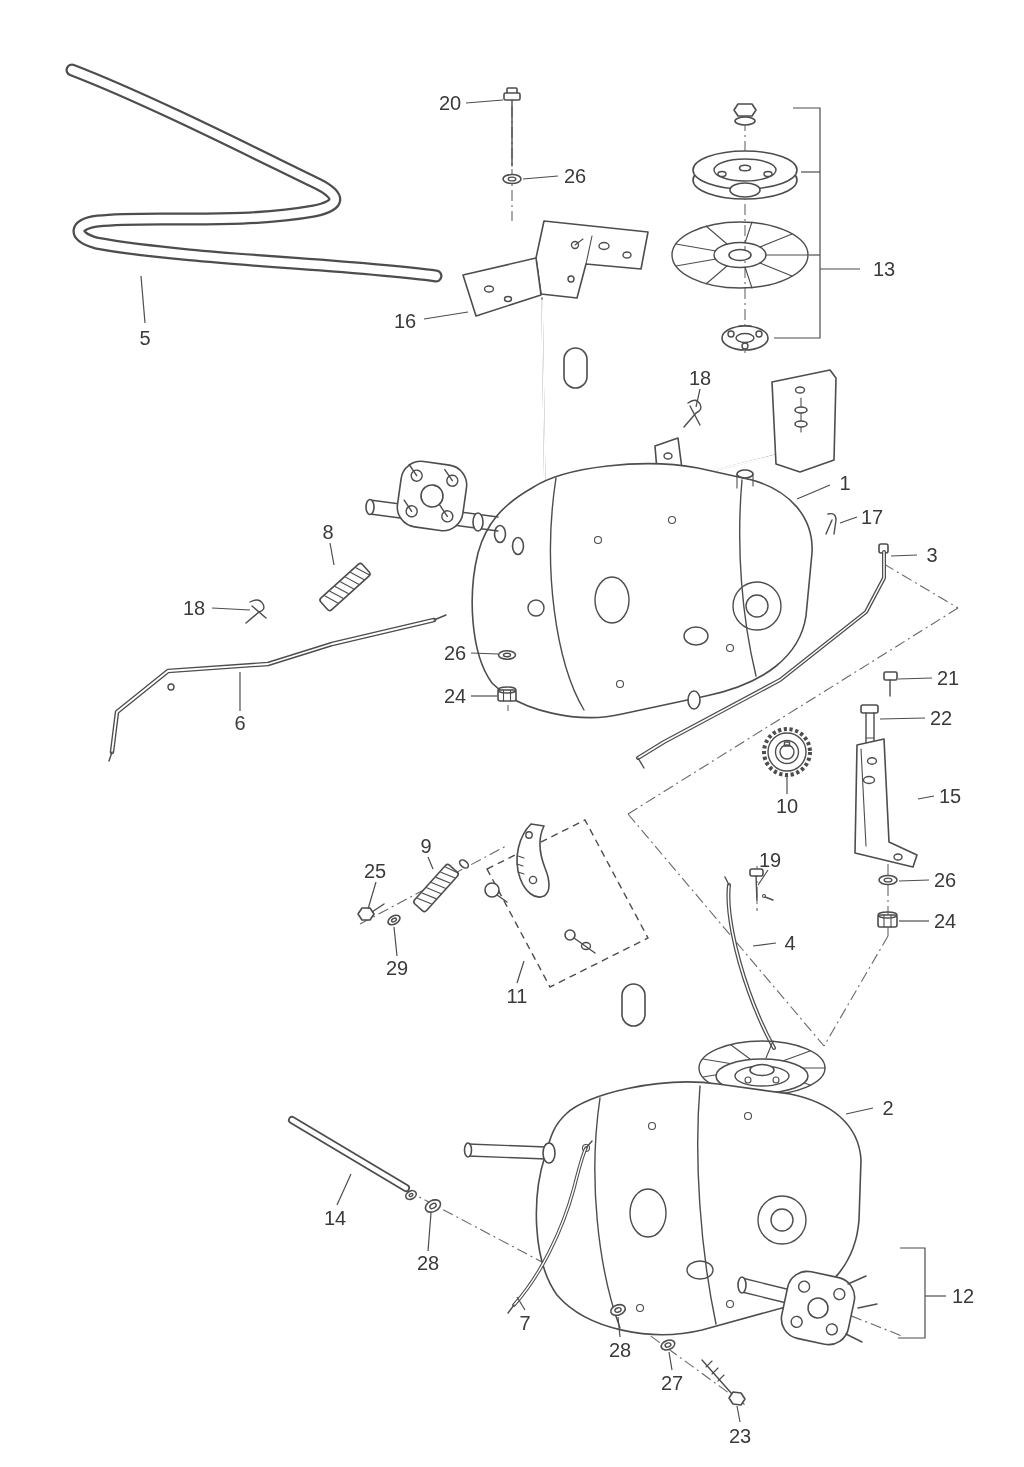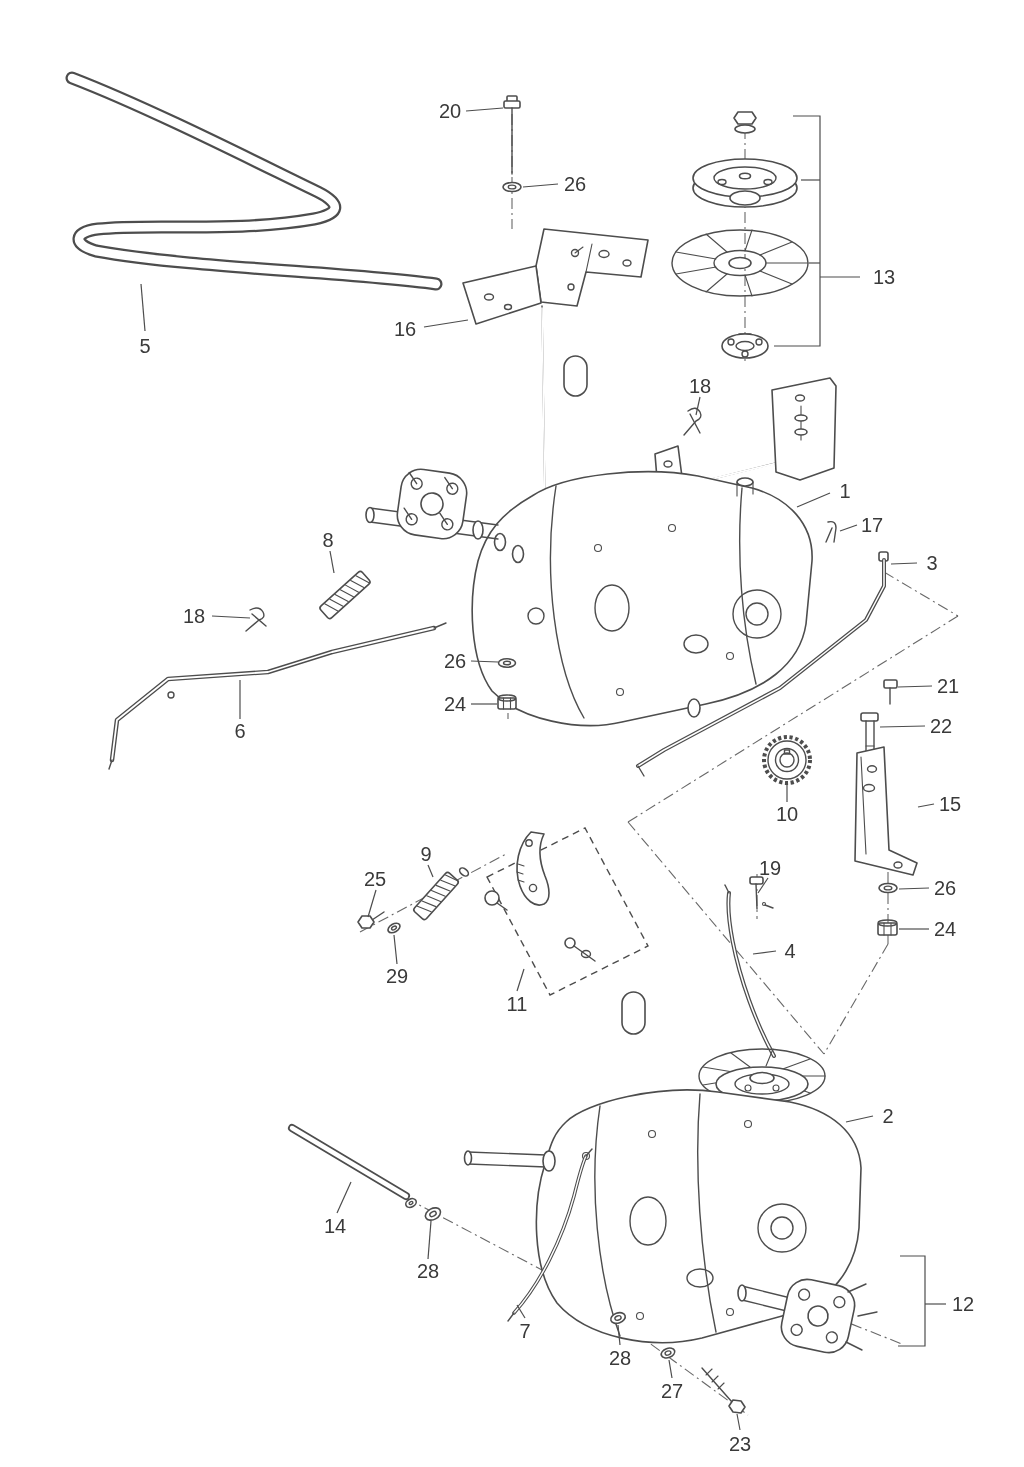--- a/index.html
+++ b/index.html
@@ -1,16 +1,16 @@
 <!DOCTYPE html>
 <html style="--line: #4d4d4d; --label: #3a3a3a;"><head>
 <meta charset="utf-8">
 <style>
   html,body{margin:0;padding:0;background:#fff;}
-  .page{position:relative;width:1024px;height:1444px;background:#fff;margin:16px auto;overflow:hidden;}
+  .page{position:relative;width:1024px;height:1444px;background:#fff;margin:8px auto;overflow:hidden;}
   svg{position:absolute;left:0;top:0;}
   :root{--line:#4d4d4d;--label:#3a3a3a;}
   .fw{fill:#ffffff;stroke:var(--line);stroke-width:1.6;stroke-linejoin:round;}
   .ln{fill:none;stroke:var(--line);stroke-width:1.4;stroke-linecap:round;stroke-linejoin:round;}
   .thn{fill:none;stroke:var(--line);stroke-width:1.1;stroke-linecap:round;}
   .thk{fill:none;stroke:var(--line);stroke-linecap:round;stroke-linejoin:round;}
   .core{fill:none;stroke:#ffffff;stroke-linecap:round;stroke-linejoin:round;}
   .dashbox{fill:none;stroke:var(--line);stroke-width:1.4;stroke-dasharray:7 5;}
   .teeth{fill:none;stroke:var(--line);stroke-width:4;stroke-dasharray:3.2 2.6;}
   #centerline-layer polyline{fill:none;stroke:var(--line);stroke-width:1.1;stroke-dasharray:11 4 2 4;opacity:.85;}

